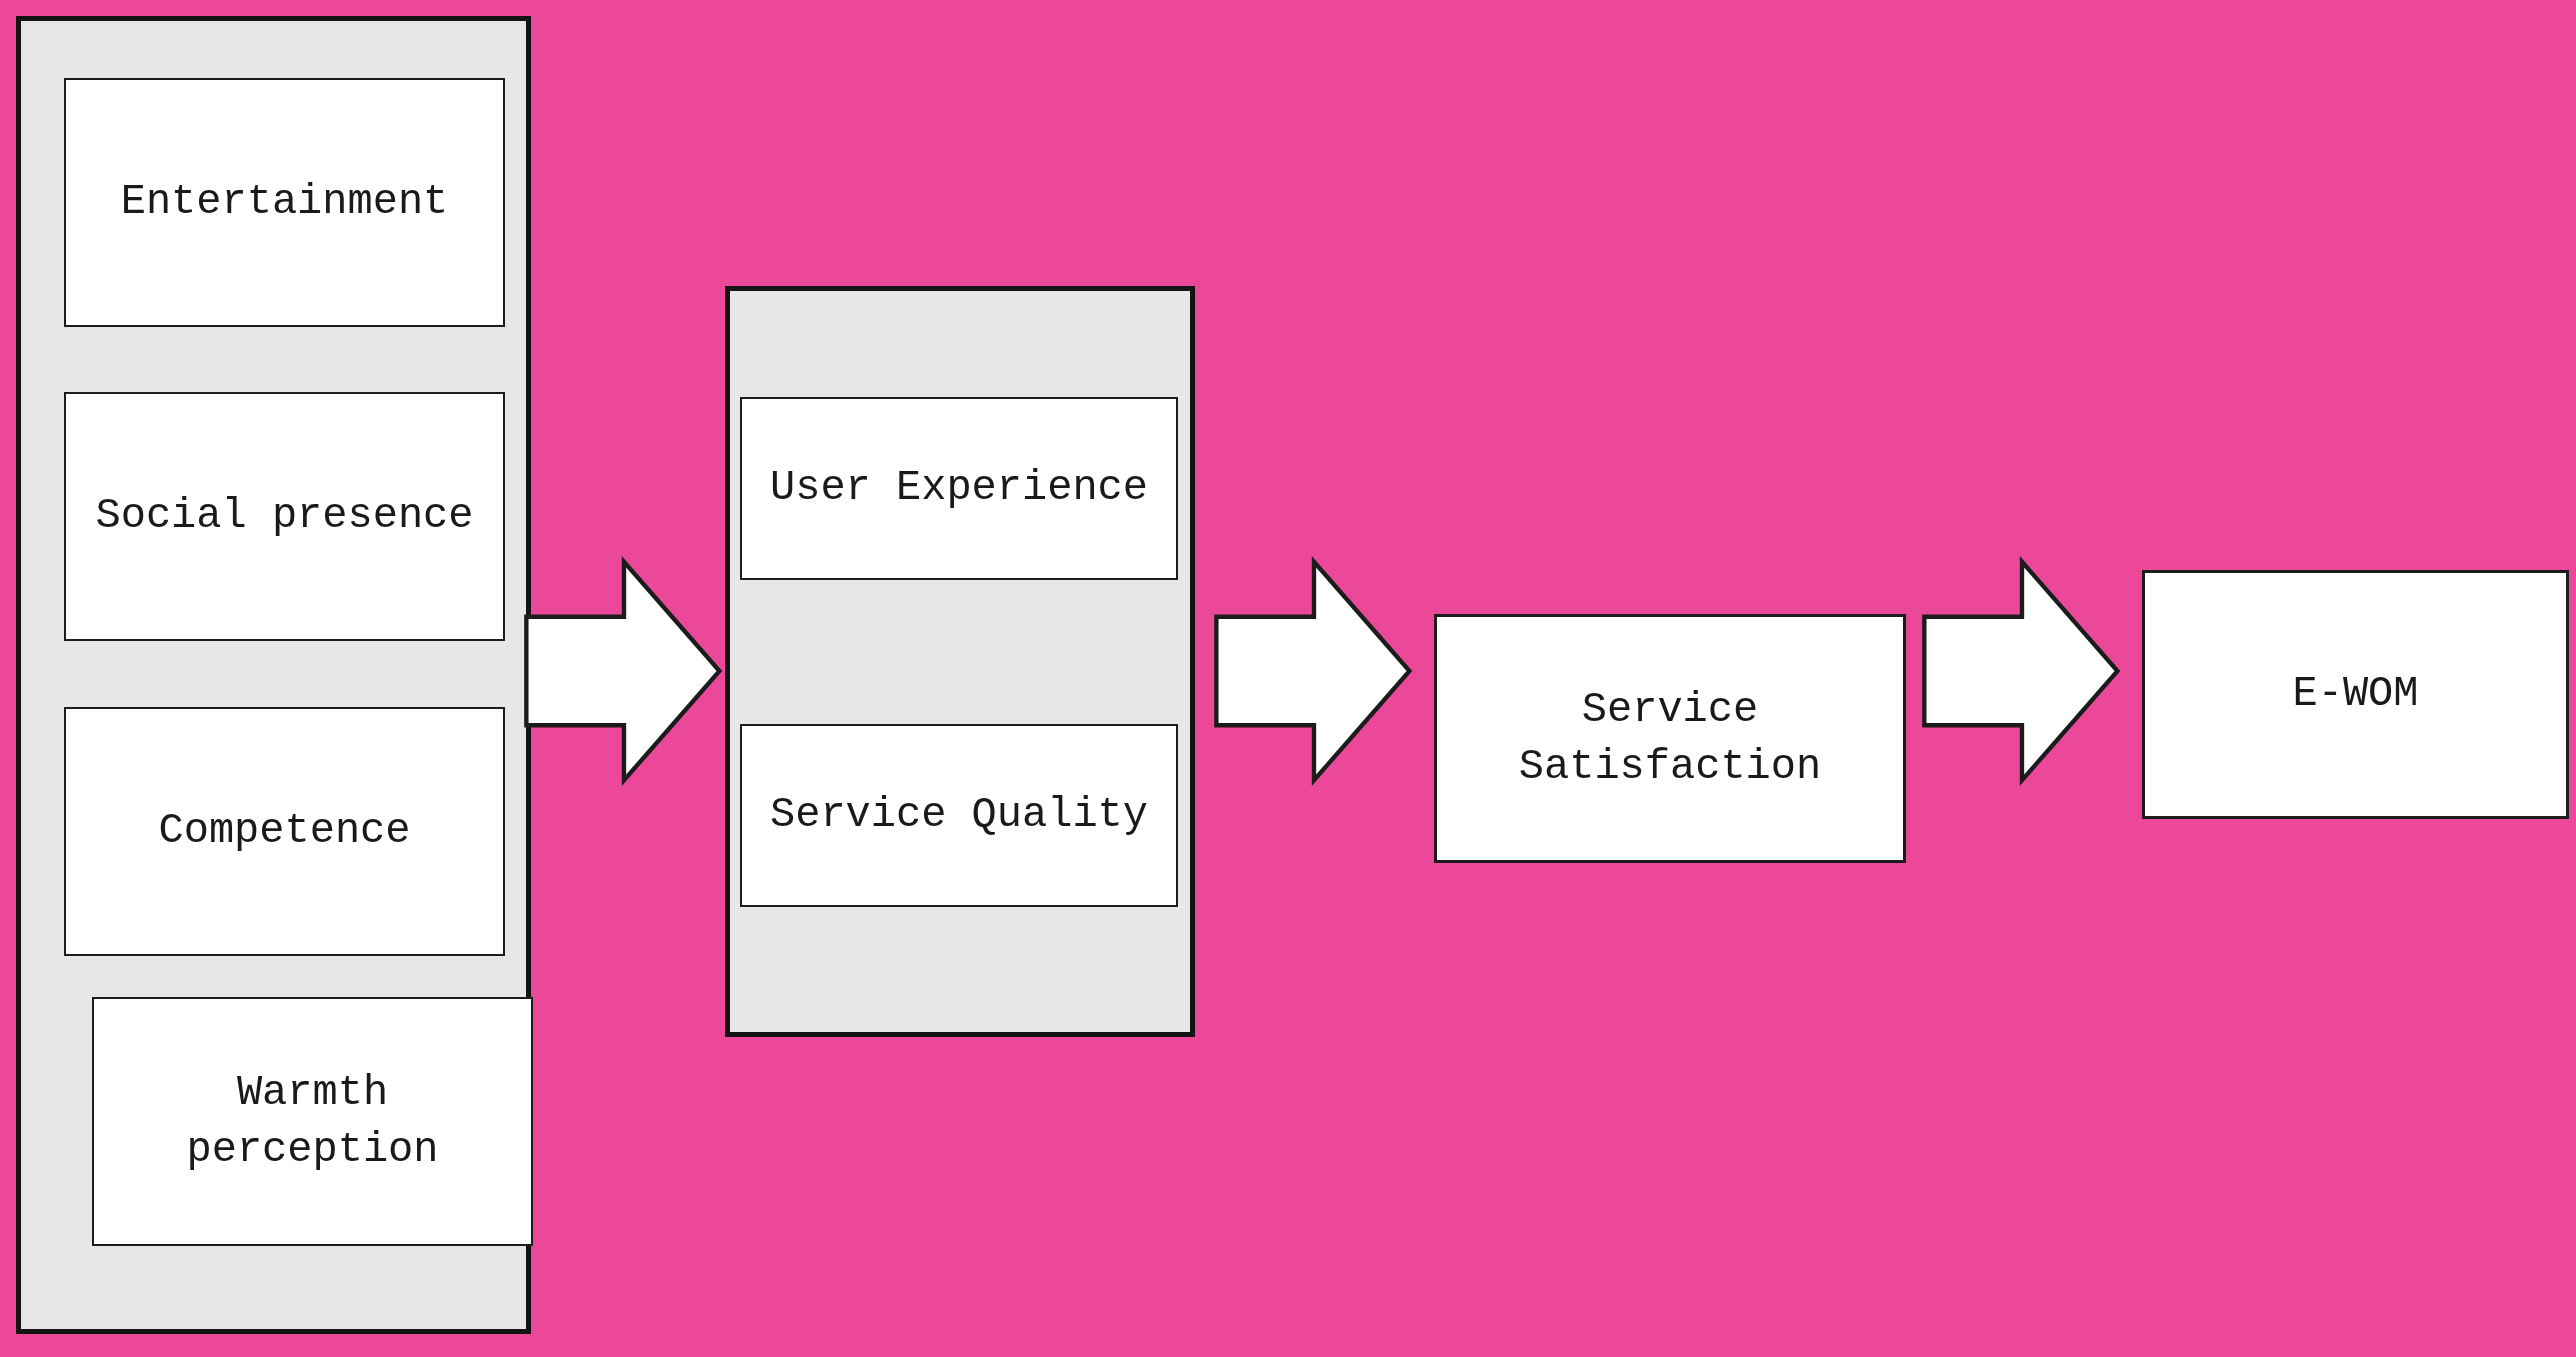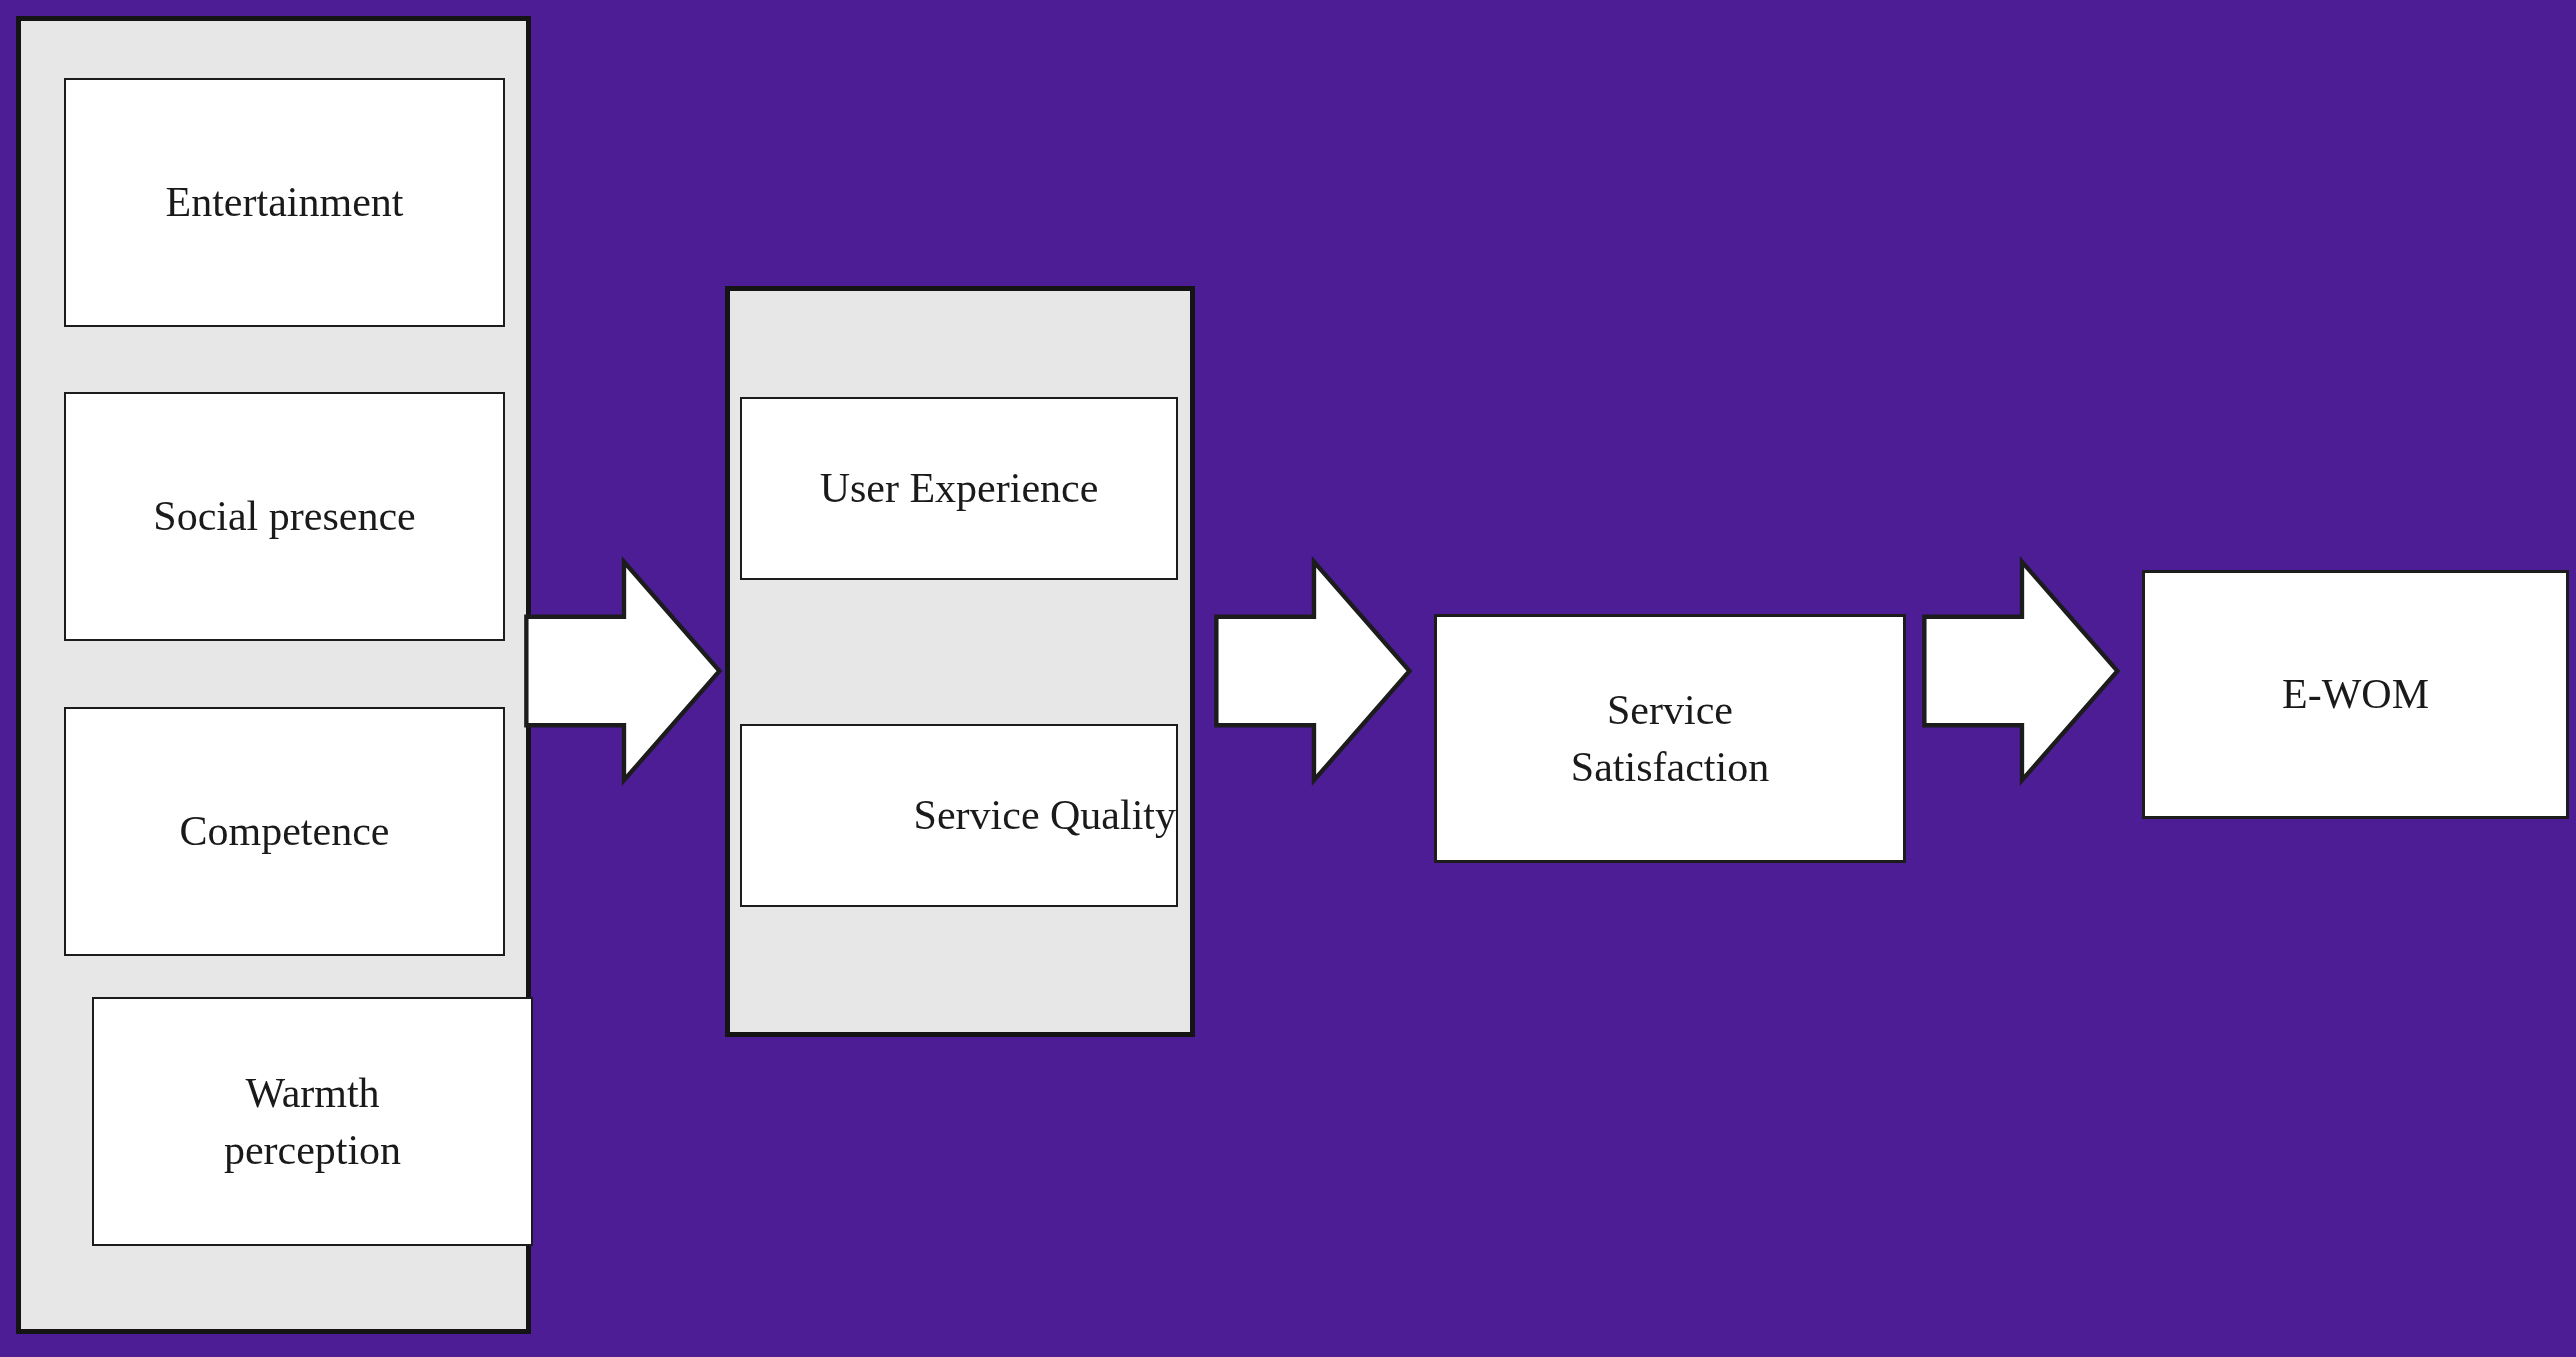--- a/index.html
+++ b/index.html
@@ -4,23 +4,23 @@
 <style>
   html, body {
     margin: 0;
     padding: 0;
     background: #ffffff;
   }
   #stage {
     position: relative;
     width: 2576px;
     height: 1357px;
-    background: #4c1d95;
+    background: #ec4899;
     overflow: hidden;
-    font-family: Liberation Serif, serif;
+    font-family: Liberation Mono, monospace;
     color: #1a1a1a;
   }
   .group {
     position: absolute;
     background: #e8e7e7;
     border: 5px solid #141414;
     box-sizing: border-box;
   }
   #group-stimuli {
     left: 16px; top: 16px;
@@ -48,21 +48,21 @@
   
   .stim-box { left: 43px; width: 441px; height: 249px; }
   #box-entertainment { top: 57px; }
   #box-social-presence { top: 371px; }
   #box-competence { top: 686px; }
   #box-warmth { top: 976px; margin-left: 28px; }
   #box-warmth .label { max-width: 304px; }
   
   .exp-box { left: 10px; width: 438px; height: 183px; }
   #box-user-experience { top: 106px; }
-  #box-service-quality { top: 433px; justify-content: flex-end; }
+  #box-service-quality { top: 433px; }
   
   #box-satisfaction {
     left: 1434px; top: 580px;
     width: 472px; height: 249px;
     border-width: 3.6px;
     margin-top: 34px;
   }
   #box-satisfaction .label { max-width: 311px; }
   #box-ewom {
     left: 2142px; top: 570px;

